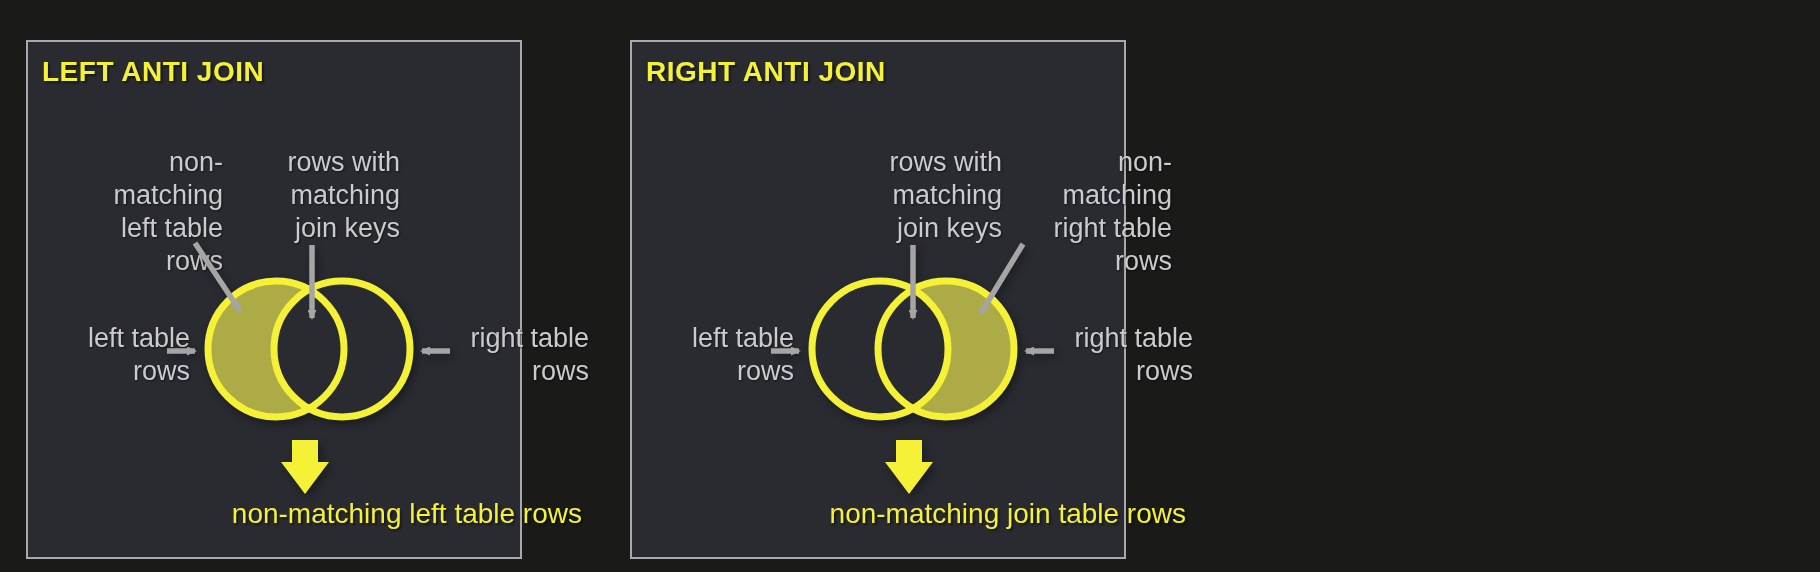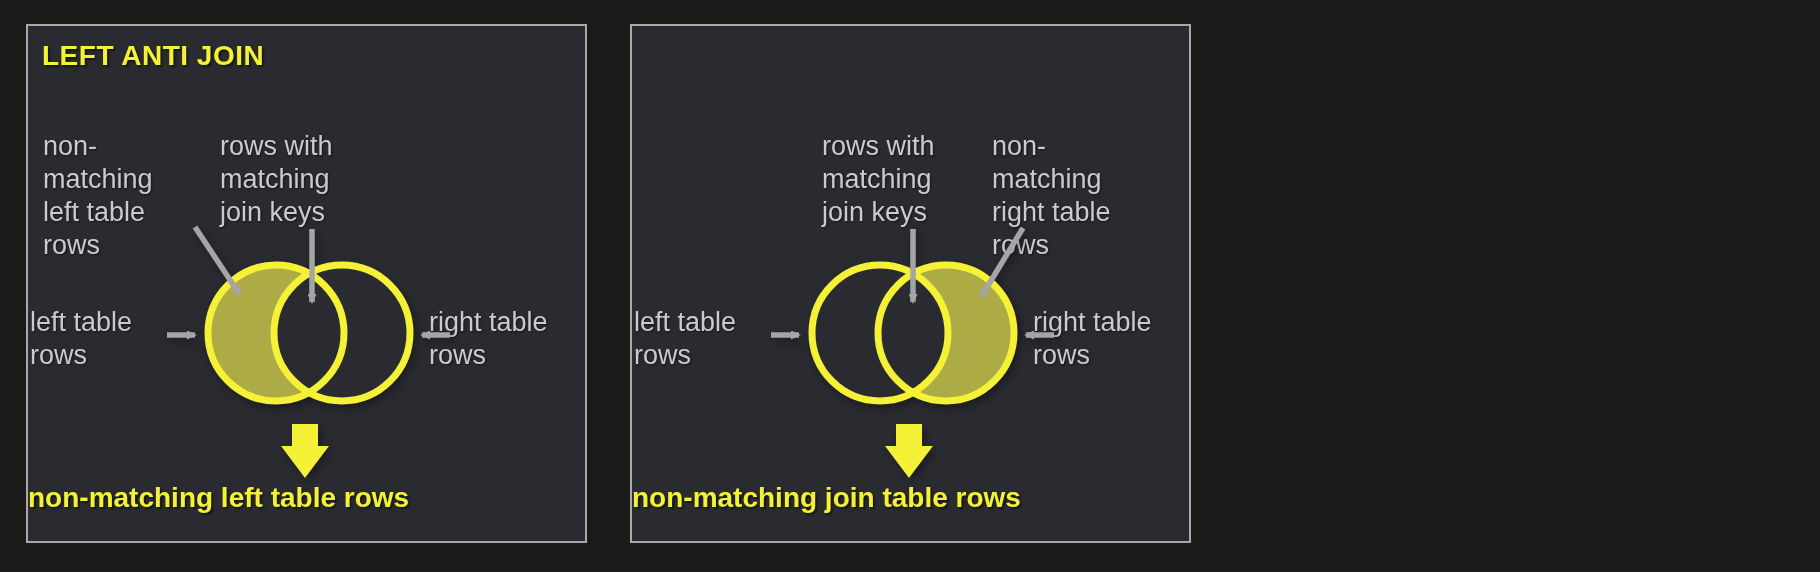--- a/index.html
+++ b/index.html
@@ -14,52 +14,52 @@
   *{box-sizing:border-box;}
   html,body{margin:0;padding:0;}
   body{
     width:1820px;height:572px;
     background:var(--page-bg);
     font-family:"Liberation Sans", sans-serif;
     overflow:hidden;position:relative;
   }
   .stage{position:absolute;inset:0;}
   .panel{
-    position:absolute;top:24px;width:561px;height:519px;
+    position:absolute;top:40px;width:496px;height:519px;
     background:var(--panel-bg);
     border:2px solid var(--panel-border);
   }
   #panel-left{left:26px;}
   #panel-right{left:630px;}
   .panel-title{
     position:absolute;left:14px;top:14px;margin:0;
     font-size:28px;font-weight:bold;color:var(--yellow);
     letter-spacing:0.5px;
     text-shadow:2px 2px 2px rgba(0,0,0,0.45);
     white-space:nowrap;
   }
   .dlabel{
     position:absolute;
     width:180px;
     color:var(--gray);
     font-size:27px;line-height:33px;
-    text-align:left;white-space:pre-line;
+    text-align:right;white-space:pre-line;
     text-shadow:1px 1px 2px rgba(0,0,0,0.5);
   }
   
   #panel-left  .label-nonmatching{left:15px;top:104px;}
   #panel-left  .label-matching   {left:192px;top:104px;}
   #panel-right .label-matching   {left:190px;top:104px;}
   #panel-right .label-nonmatching{left:360px;top:104px;}
   .label-left-table {left:2px;top:280px;width:160px;}
   .label-right-table{left:401px;top:280px;width:160px;}
   .caption{
     position:absolute;left:0;top:456px;width:554px;
-    text-align:left;
-    font-size:28px;font-weight:bold;color:var(--yellow);
+    text-align:right;
+    font-size:28px;font-weight:normal;color:var(--yellow);
     text-shadow:2px 2px 2px rgba(0,0,0,0.45);
     white-space:nowrap;
   }
   svg.venn{
     position:absolute;inset:0;width:575px;height:515px;
     filter:drop-shadow(3px 4px 4px rgba(0,0,0,0.35));
   }
   .ring{fill:none;stroke:var(--yellow);stroke-width:7px;}
   .arrow-line{stroke:var(--arrow);stroke-width:5.5px;fill:none;}
   .block-arrow{stroke:none;}
@@ -101,20 +101,21 @@
       <line class="arrow-line" x1="139" y1="309" x2="167" y2="309" marker-end="url(#ah0)"></line>
       <line class="arrow-line" x1="422" y1="309" x2="394" y2="309" marker-end="url(#ah0)"></line>
 
       <polygon class="block-arrow" points="264,398 290,398 290,420 301,420 277,452 253,420 264,420" fill="#f5f136"></polygon>
     </svg>
 
     <div class="caption">non-matching left table rows</div>
   </section>
 
   <section class="panel" id="panel-right">
+    <h2 class="panel-title">RIGHT ANTI JOIN</h2>
 
     <div class="dlabel label-matching">rows with
 matching
 join keys</div>
     <div class="dlabel label-nonmatching">non-
 matching
 right table
 rows</div>
     <div class="dlabel label-left-table">left table
 rows</div>

